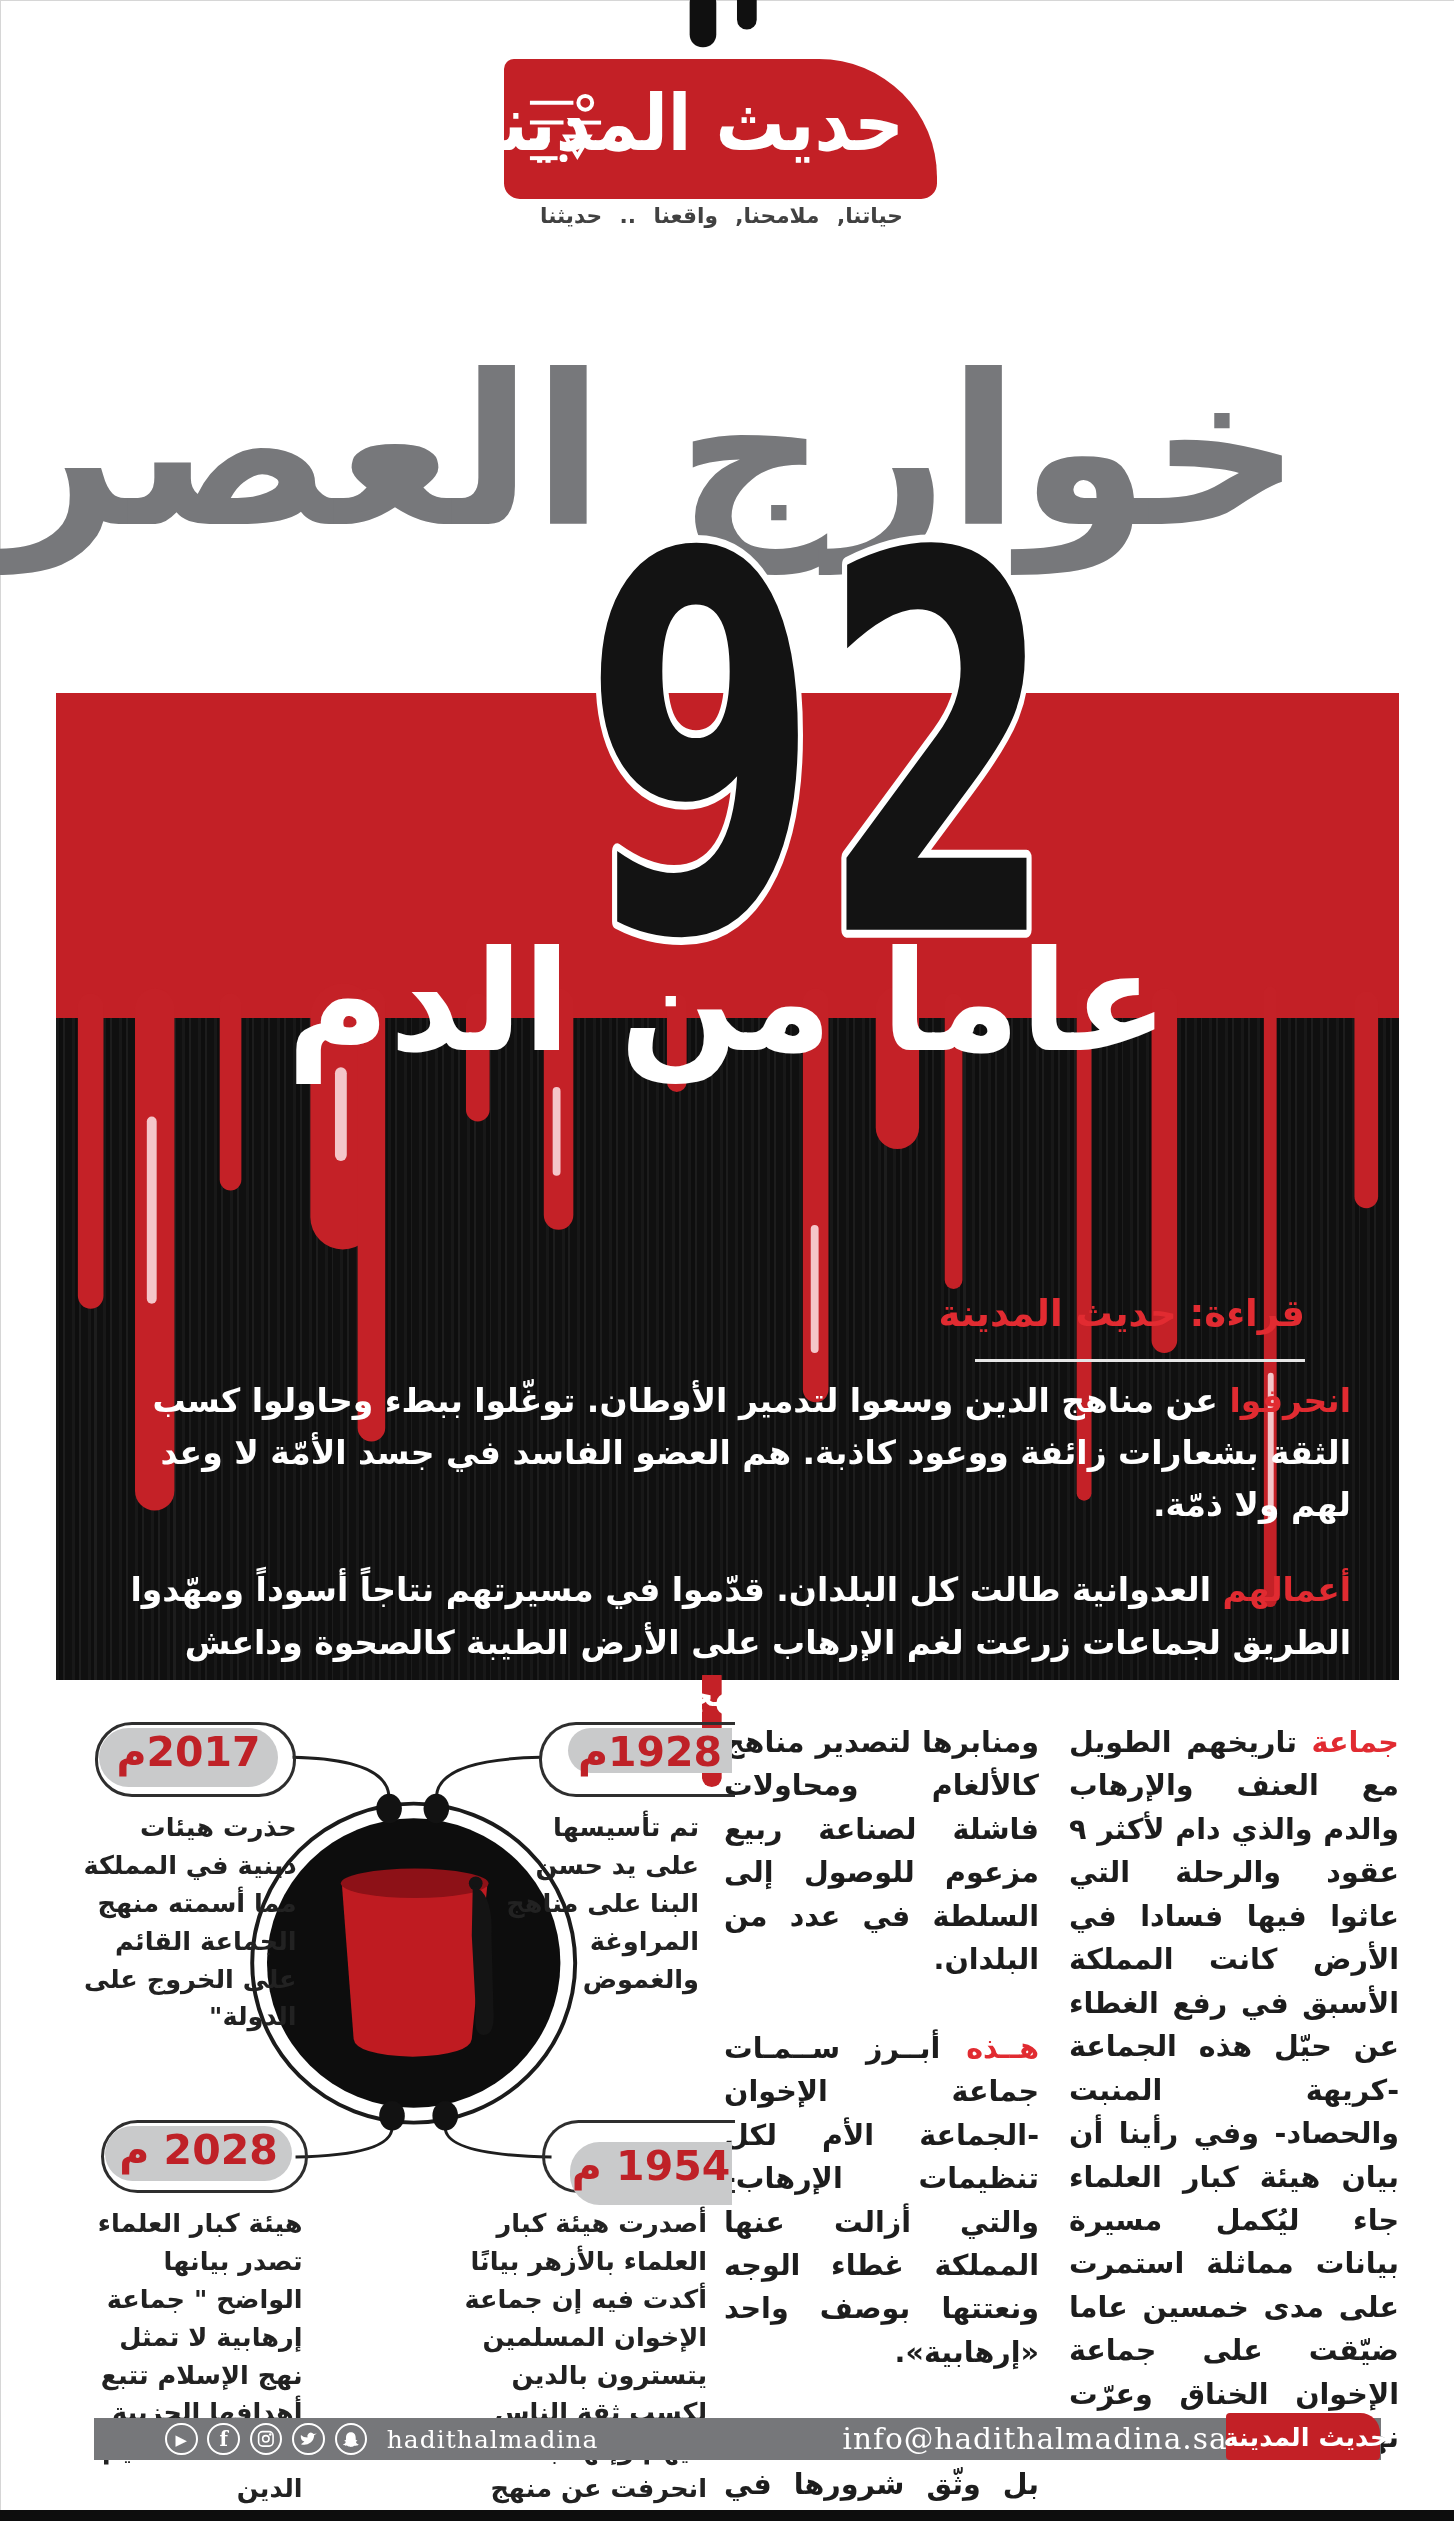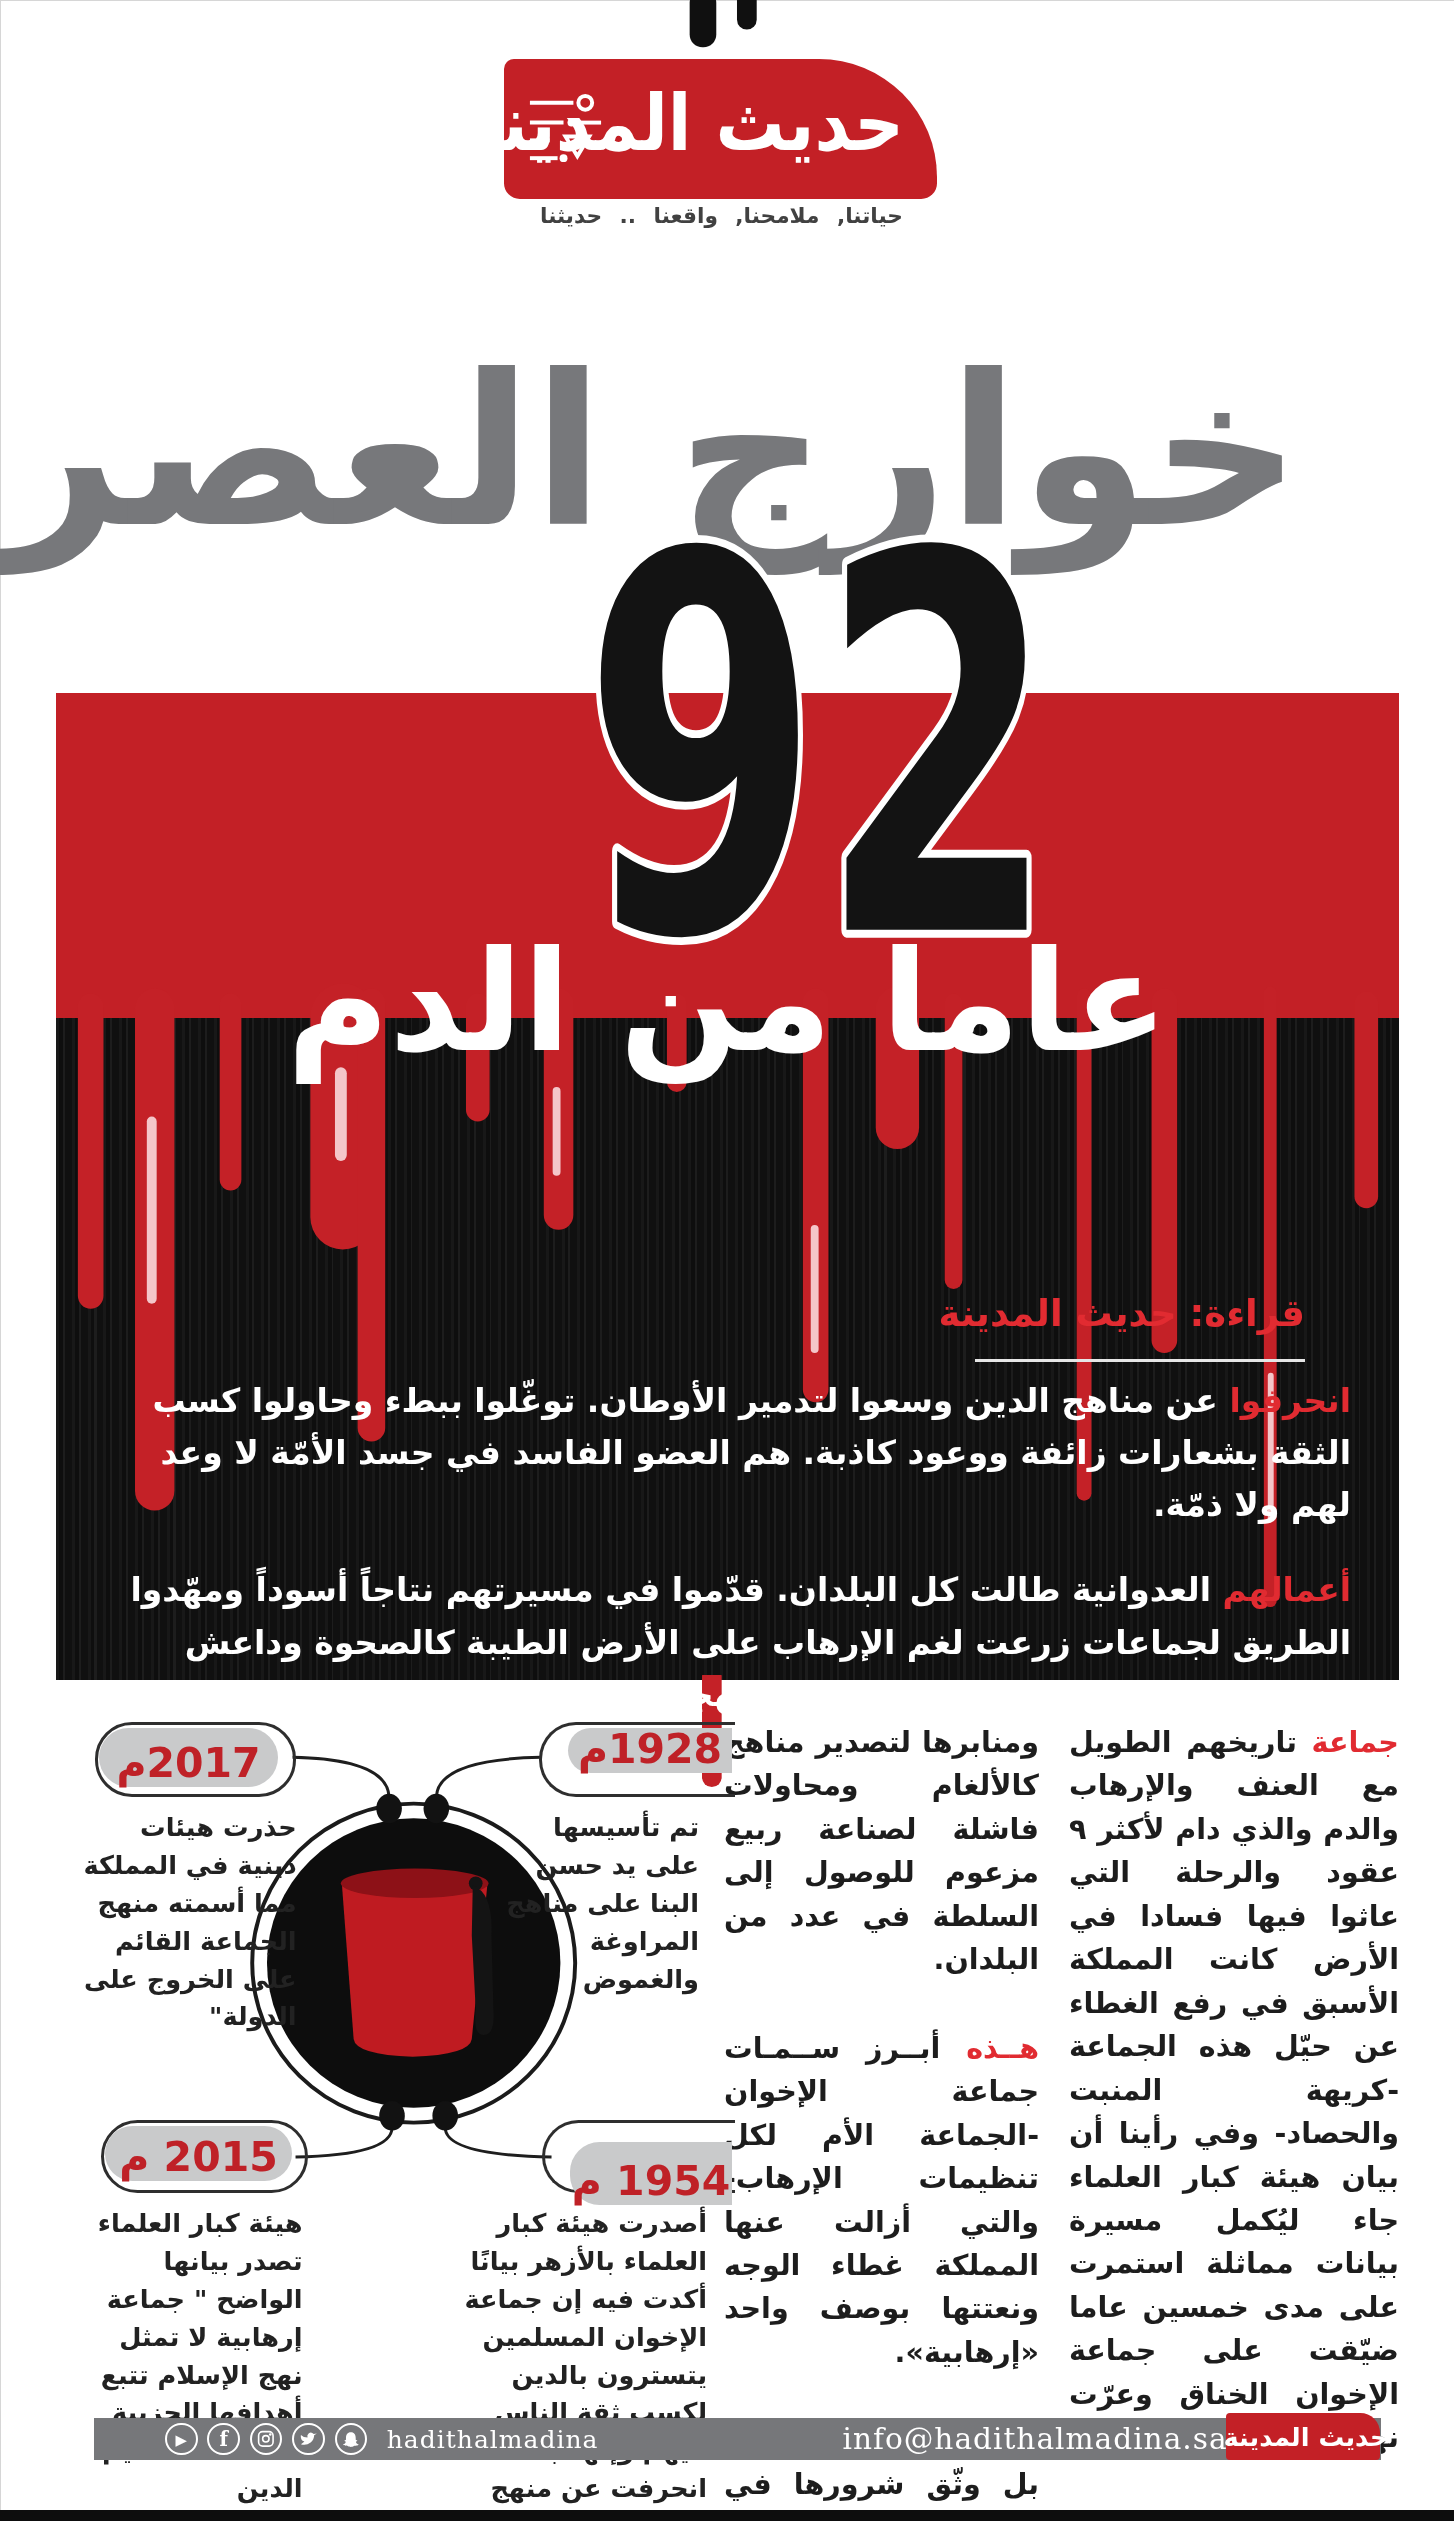--- a/index.html
+++ b/index.html
@@ -67,21 +67,21 @@
   .col p{margin:0 0 45px 0;}
   .col-right{left:1069px;top:1721px;width:330px;}
   .col-middle{left:724px;top:1721px;width:315px;}
 
   
   .timeline{left:54px;top:1714px;width:680px;height:704px;}
   .tl-svg{position:absolute;left:0;top:0;width:680px;height:704px;}
   .badge-outline{position:absolute;border:3px solid #2e2e2e;border-radius:37px;background:transparent;}
   .badge{
     position:absolute;background:#c9cacb;border-radius:29.6px;
-    display:flex;align-items:flex-end;justify-content:center;
+    display:flex;align-items:flex-start;justify-content:center;
     color:#bf2127;font-weight:900;font-size:41px;direction:rtl;letter-spacing:1px;
   }
   .tl-desc{
     position:absolute;direction:rtl;text-align:right;color:#222;
     font-size:25.6px;font-weight:bold;line-height:1.48;
   }
 
   
   .footer-bar{
     left:94px;top:2418px;width:1287px;height:42px;background:#76777a;
@@ -229,21 +229,21 @@
     <div class="tl-desc" style="left:27.6px;top:95px;width:215px;">حذرت هيئات دينية في المملكة مما أسمته منهج الجماعة القائم على الخروج على الدولة"</div>
 
     <div class="badge-outline" style="left:485px;top:7.9px;width:193px;height:69px;border-right:none;border-radius:37px 0 0 37px;"></div>
     <div class="badge" style="left:514px;top:13.8px;width:164px;height:45px;border-radius:29.6px 0 0 29.6px;">
       <span>1928م</span>
     </div>
     <div class="tl-desc" style="left:441px;top:95px;width:204px;">تم تأسيسها على يد حسن البنا على مناهج المراوغة والغموض</div>
 
     <div class="badge-outline" style="left:47px;top:406px;width:201px;height:67px;"></div>
     <div class="badge" style="left:51px;top:412px;width:187px;height:55px;">
-      <span>2015 م</span>
+      <span>2028 م</span>
     </div>
     <div class="tl-desc" style="left:29.6px;top:491px;width:219px;">هيئة كبار العلماء تصدر بيانها الواضح " جماعة إرهابية لا تمثل نهج الإسلام تتبع أهدافها الحزبية المخالفة لتعاليم الدين</div>
 
     <div class="badge-outline" style="left:488px;top:406px;width:190px;height:67px;border-right:none;border-radius:37px 0 0 37px;"></div>
     <div class="badge" style="left:516px;top:428px;width:162px;height:63px;border-radius:29.6px 0 0 29.6px;">
       <span>1954 م</span>
     </div>
     <div class="tl-desc" style="left:372px;top:491px;width:281px;">أصدرت هيئة كبار العلماء بالأزهر بيانًا أكدت فيه إن جماعة الإخوان المسلمين يتسترون بالدين لكسب ثقة الناس فيهم وإنها جماعة انحرفت عن منهج القرآن الكريم والسنة</div>
   </div>
 

